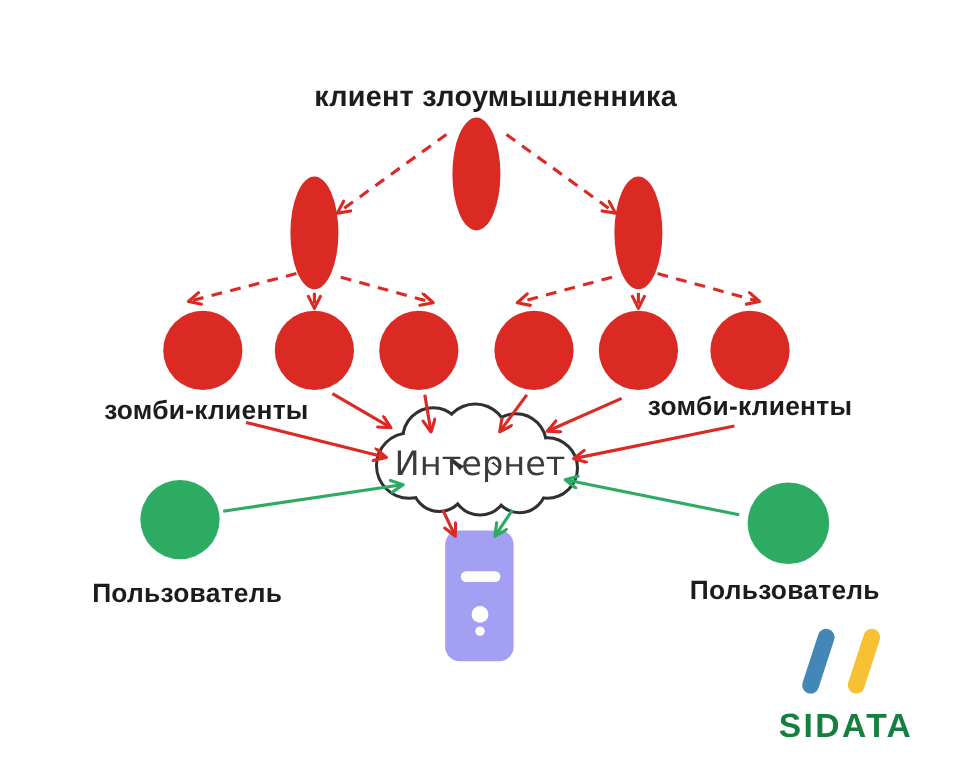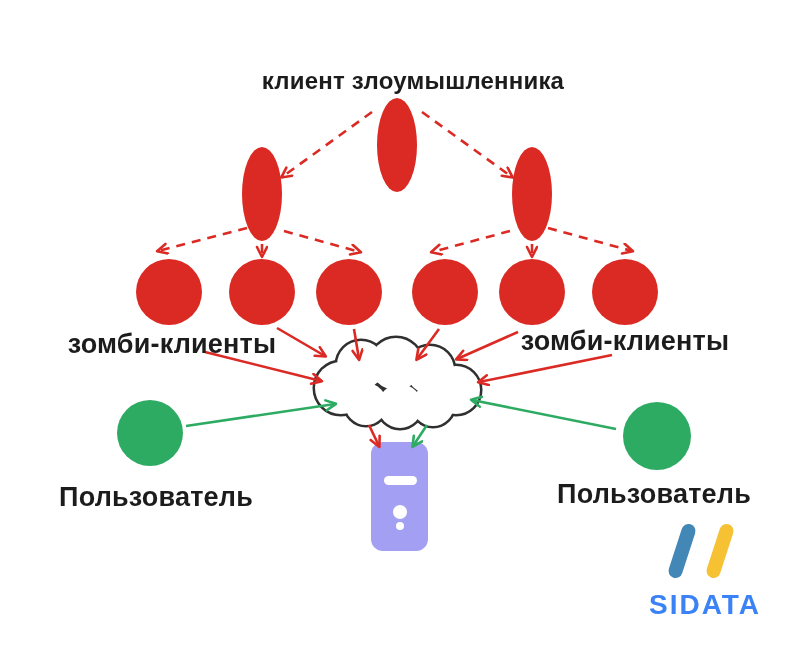--- a/index.html
+++ b/index.html
@@ -3,35 +3,35 @@
 <meta charset="utf-8">
 <style>
   html,body{margin:0;padding:0;background:#ffffff;}
   .stage{
     position:relative;width:800px;height:650px;background:#ffffff;overflow:hidden;
     font-family:"Liberation Sans","DejaVu Sans",sans-serif;
   }
   .stage svg{position:absolute;left:0;top:0;}
   .lbl{
     position:absolute;transform:translateX(-50%);
-    font-weight:700;color:#1c1c1c;white-space:nowrap;font-size:27px;
+    font-weight:700;color:#1c1c1c;white-space:nowrap;font-size:22px;
     letter-spacing:.2px;
   }
   .lbl.big{font-size:24px;}
   .internet-lbl{
     position:absolute;transform:translateX(-50%);
     font-family:"DejaVu Sans",sans-serif;font-weight:400;color:#3b3b3b;
     font-size:28px;white-space:nowrap;
   }
   .logo-slash{position:absolute;width:14px;height:56px;border-radius:8px;transform:rotate(18deg);}
   .logo-slash.blue{background:#4287b6;}
   .logo-slash.yellow{background:#f6c234;}
   .logo-text{
     position:absolute;transform:translateX(-50%);font-weight:700;font-size:28px;
-    color:#3b82f6;letter-spacing:2px;white-space:nowrap;
+    color:#15803d;letter-spacing:2px;white-space:nowrap;
   }
 </style>
 </head>
 <body>
 
 <div class="stage">
 
   <svg width="800" height="650" viewBox="0 0 800 650">
     <defs>
       <marker id="ah-red" markerUnits="userSpaceOnUse" markerWidth="18" markerHeight="16" refX="11" refY="6" orient="auto">
@@ -115,20 +115,21 @@
       <line x1="616" y1="429" x2="472" y2="400" marker-end="url(#ah-green)"></line>
       <line x1="427" y1="425" x2="413" y2="446" marker-end="url(#ah-green)"></line>
     </g>
   </svg>
 
   <div class="lbl big" style="left:413px;top:67px;">клиент злоумышленника</div>
   <div class="lbl" style="left:172px;top:329px;">зомби-клиенты</div>
   <div class="lbl" style="left:625px;top:326px;">зомби-клиенты</div>
   <div class="lbl" style="left:156px;top:482px;">Пользователь</div>
   <div class="lbl" style="left:654px;top:479px;">Пользователь</div>
+  <div class="internet-lbl" style="left:400px;top:370px;">Интернет</div>
 
   <div>
     <div class="logo-slash blue" style="left:675px;top:523px;"></div>
     <div class="logo-slash yellow" style="left:713px;top:523px;"></div>
     <div class="logo-text" style="left:705px;top:589px;">SIDATA</div>
   </div>
 
 </div>
 
 </body></html>

